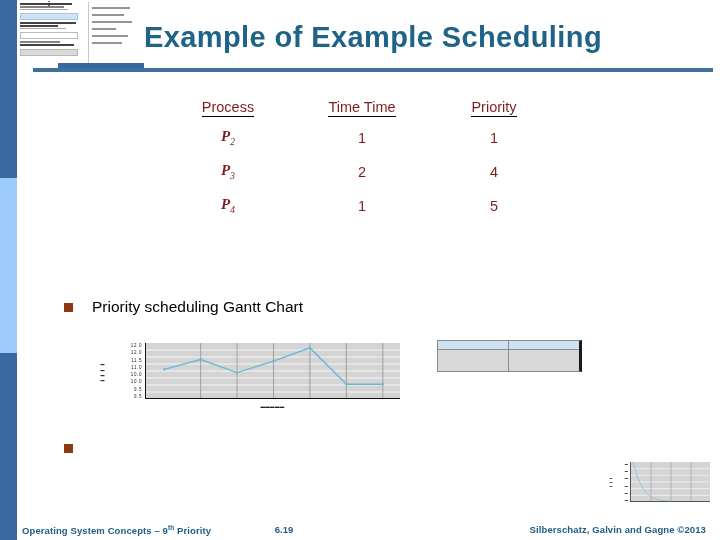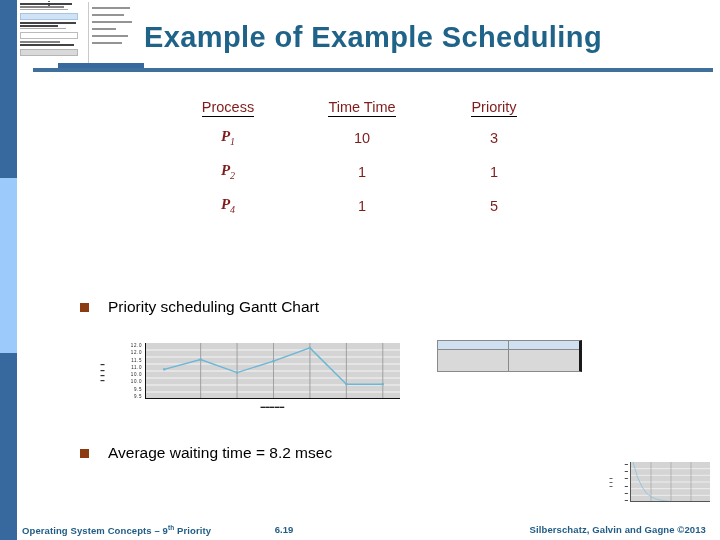--- a/index.html
+++ b/index.html
@@ -146,21 +146,21 @@
     font-style: italic;
     font-weight: normal;
   }
   #col-process { width: 34%; }
   #col-burst   { width: 33%; }
   #col-prio    { width: 33%; }
 
   
   .bullet-row {
     position: absolute;
-    left: 80px;
+    left: 64px;
     display: flex;
     align-items: center;
   }
   .bullet-mark {
     width: 9px; height: 9px;
     background: #8c3b10;
     margin-right: 19px;
     flex: 0 0 auto;
   }
   .bullet-text {
@@ -386,28 +386,28 @@
         <th id="col-burst">
           <span class="hdr">Time Time</span>
         </th>
         <th id="col-prio">
           <span class="hdr">Priority</span>
         </th>
       </tr>
     </thead>
     <tbody>
       <tr>
-        <td class="proc"><span>P</span><sub>1</sub></td>
-        <td>10</td>
-        <td>3</td>
-      </tr>
-      <tr>
         <td class="proc"><span>P</span><sub>2</sub></td>
         <td>1</td>
         <td>1</td>
+      </tr>
+      <tr>
+        <td class="proc"><span>P</span><sub>3</sub></td>
+        <td>2</td>
+        <td>4</td>
       </tr>
       <tr>
         <td class="proc"><span>P</span><sub>4</sub></td>
         <td>1</td>
         <td>5</td>
       </tr>
     </tbody>
   </table>
 </div>
 
@@ -462,21 +462,20 @@
     <div class="mini-body"></div>
   </div>
   <div class="mini-col">
     <div class="mini-head"></div>
     <div class="mini-body"></div>
   </div>
 </div>
 
 <div class="bullet-row" id="bullet-avg">
   <span class="bullet-mark"></span>
-  <span class="bullet-text">Average waiting time = 8.2 msec</span>
 </div>
 
 <div id="decay-chart-thumb">
   <div class="dylabel">▬▬▬</div>
   <div class="dyticks">
     <span>▬</span>
     <span>▬</span>
     <span>▬</span>
     <span>▬</span>
     <span>▬</span>

